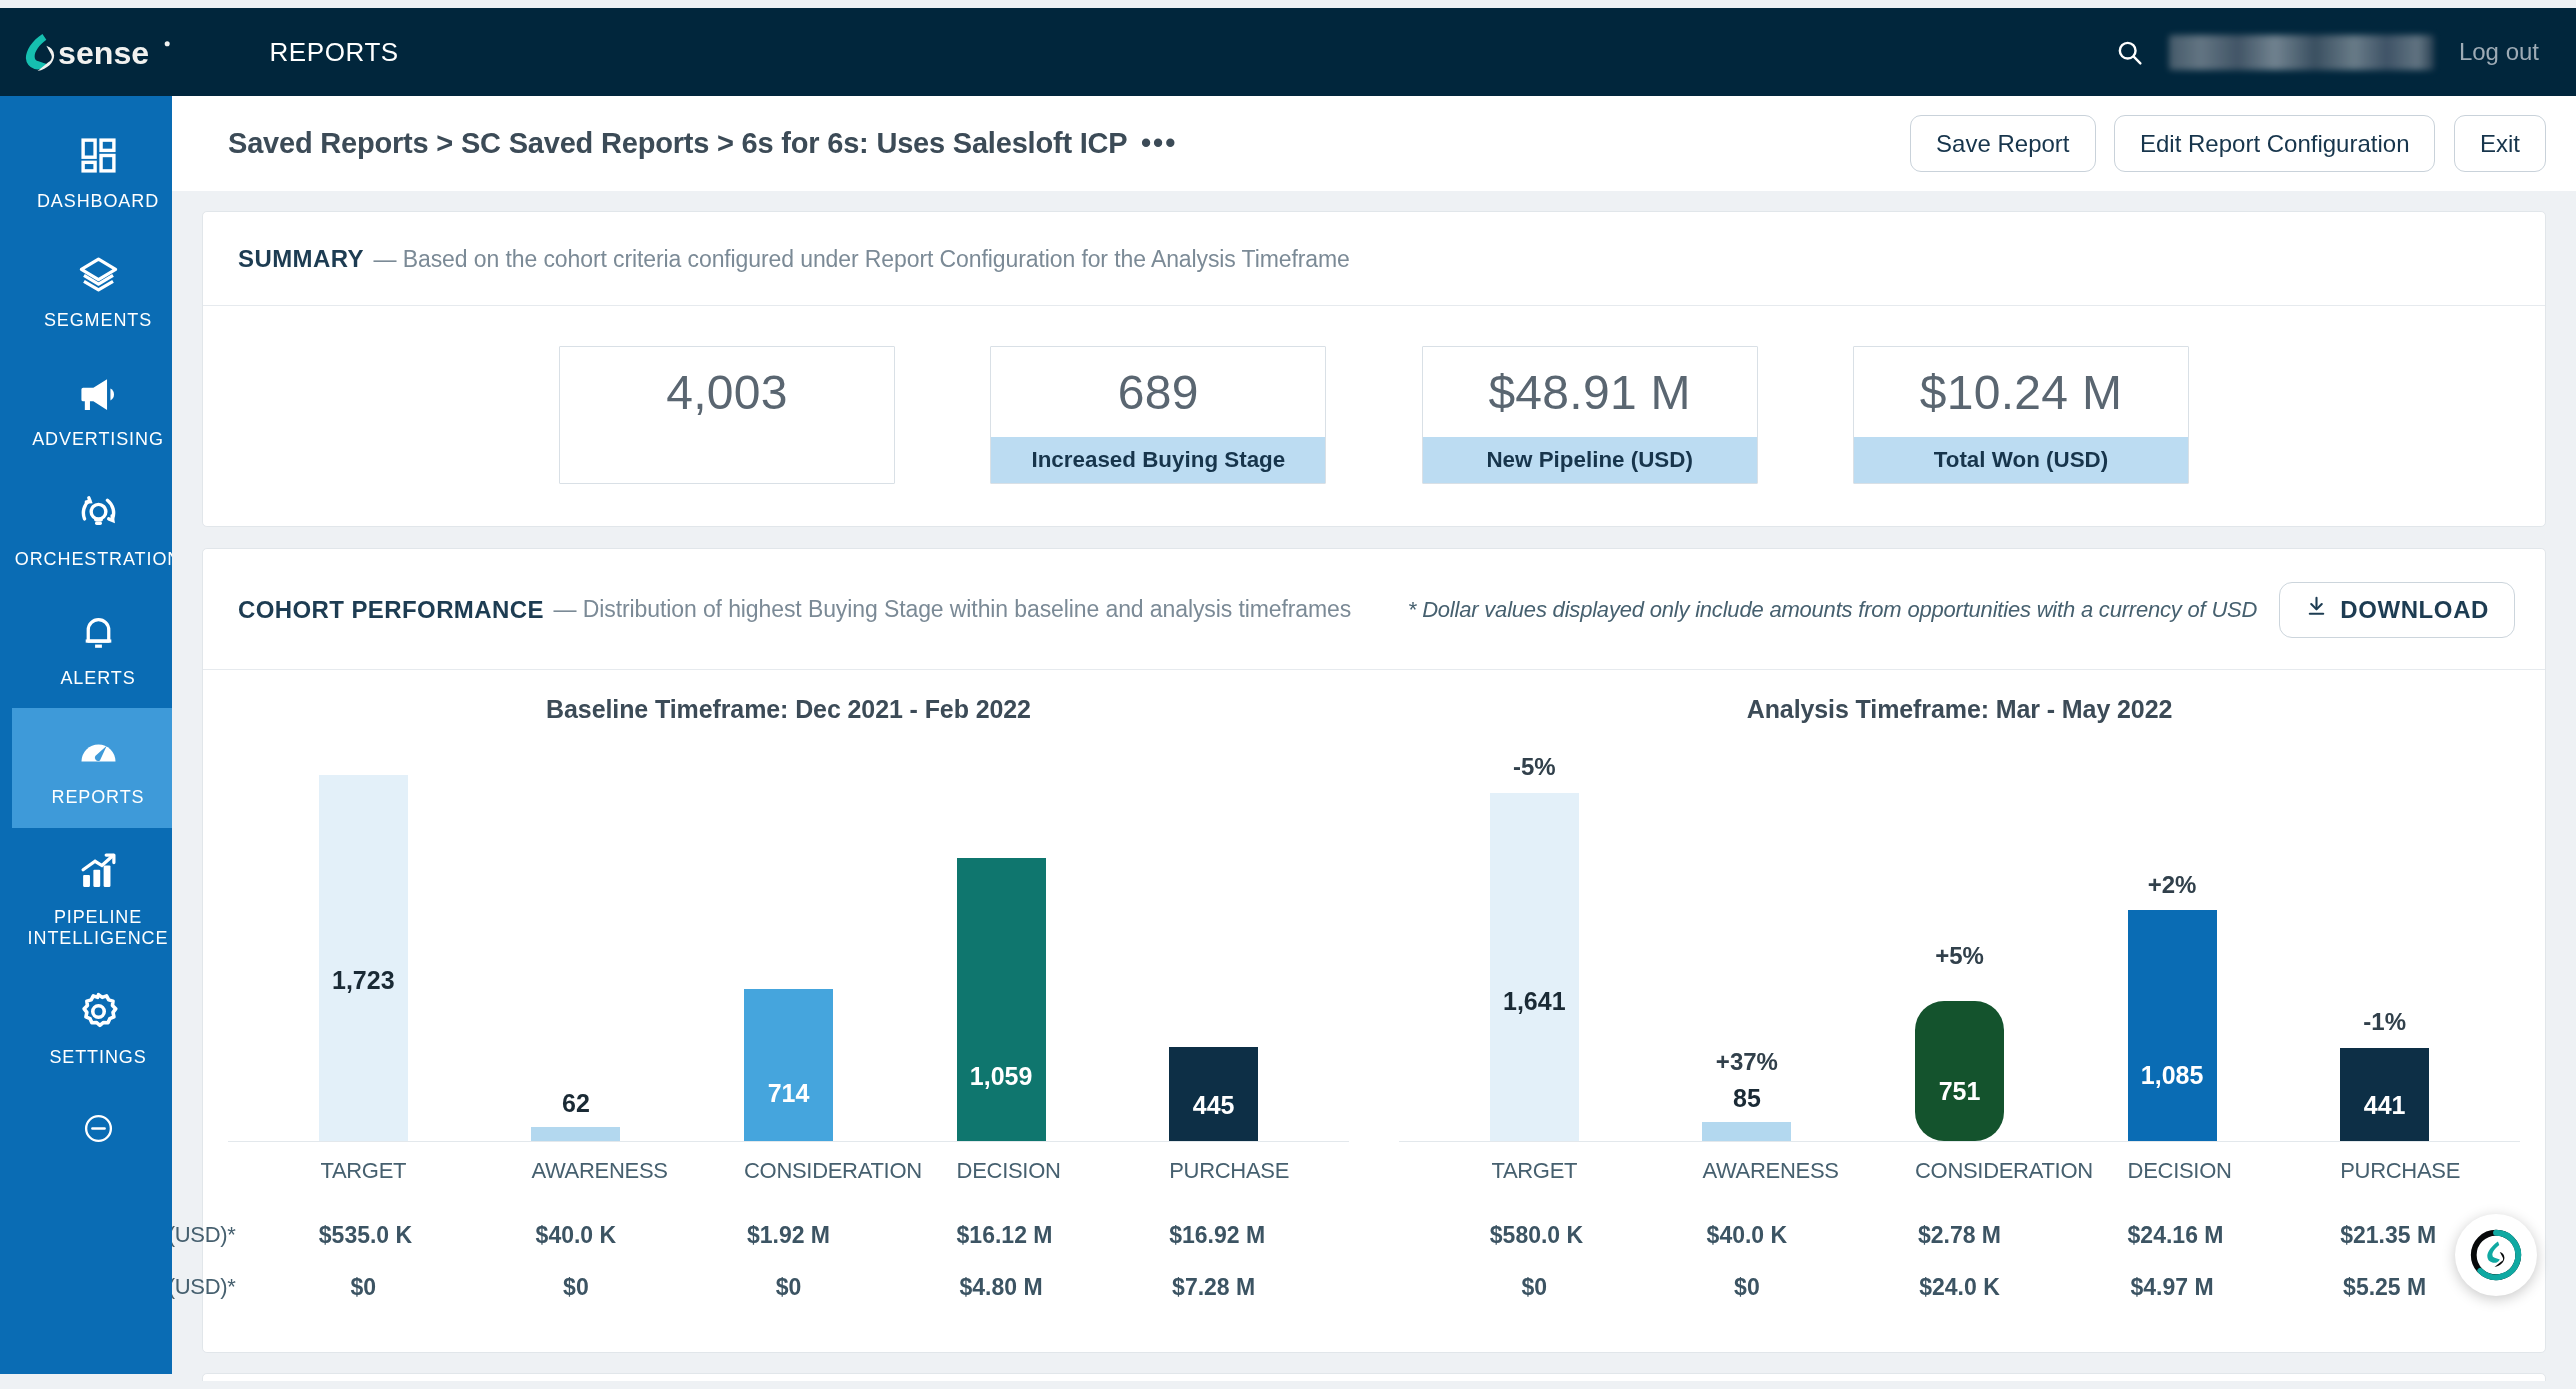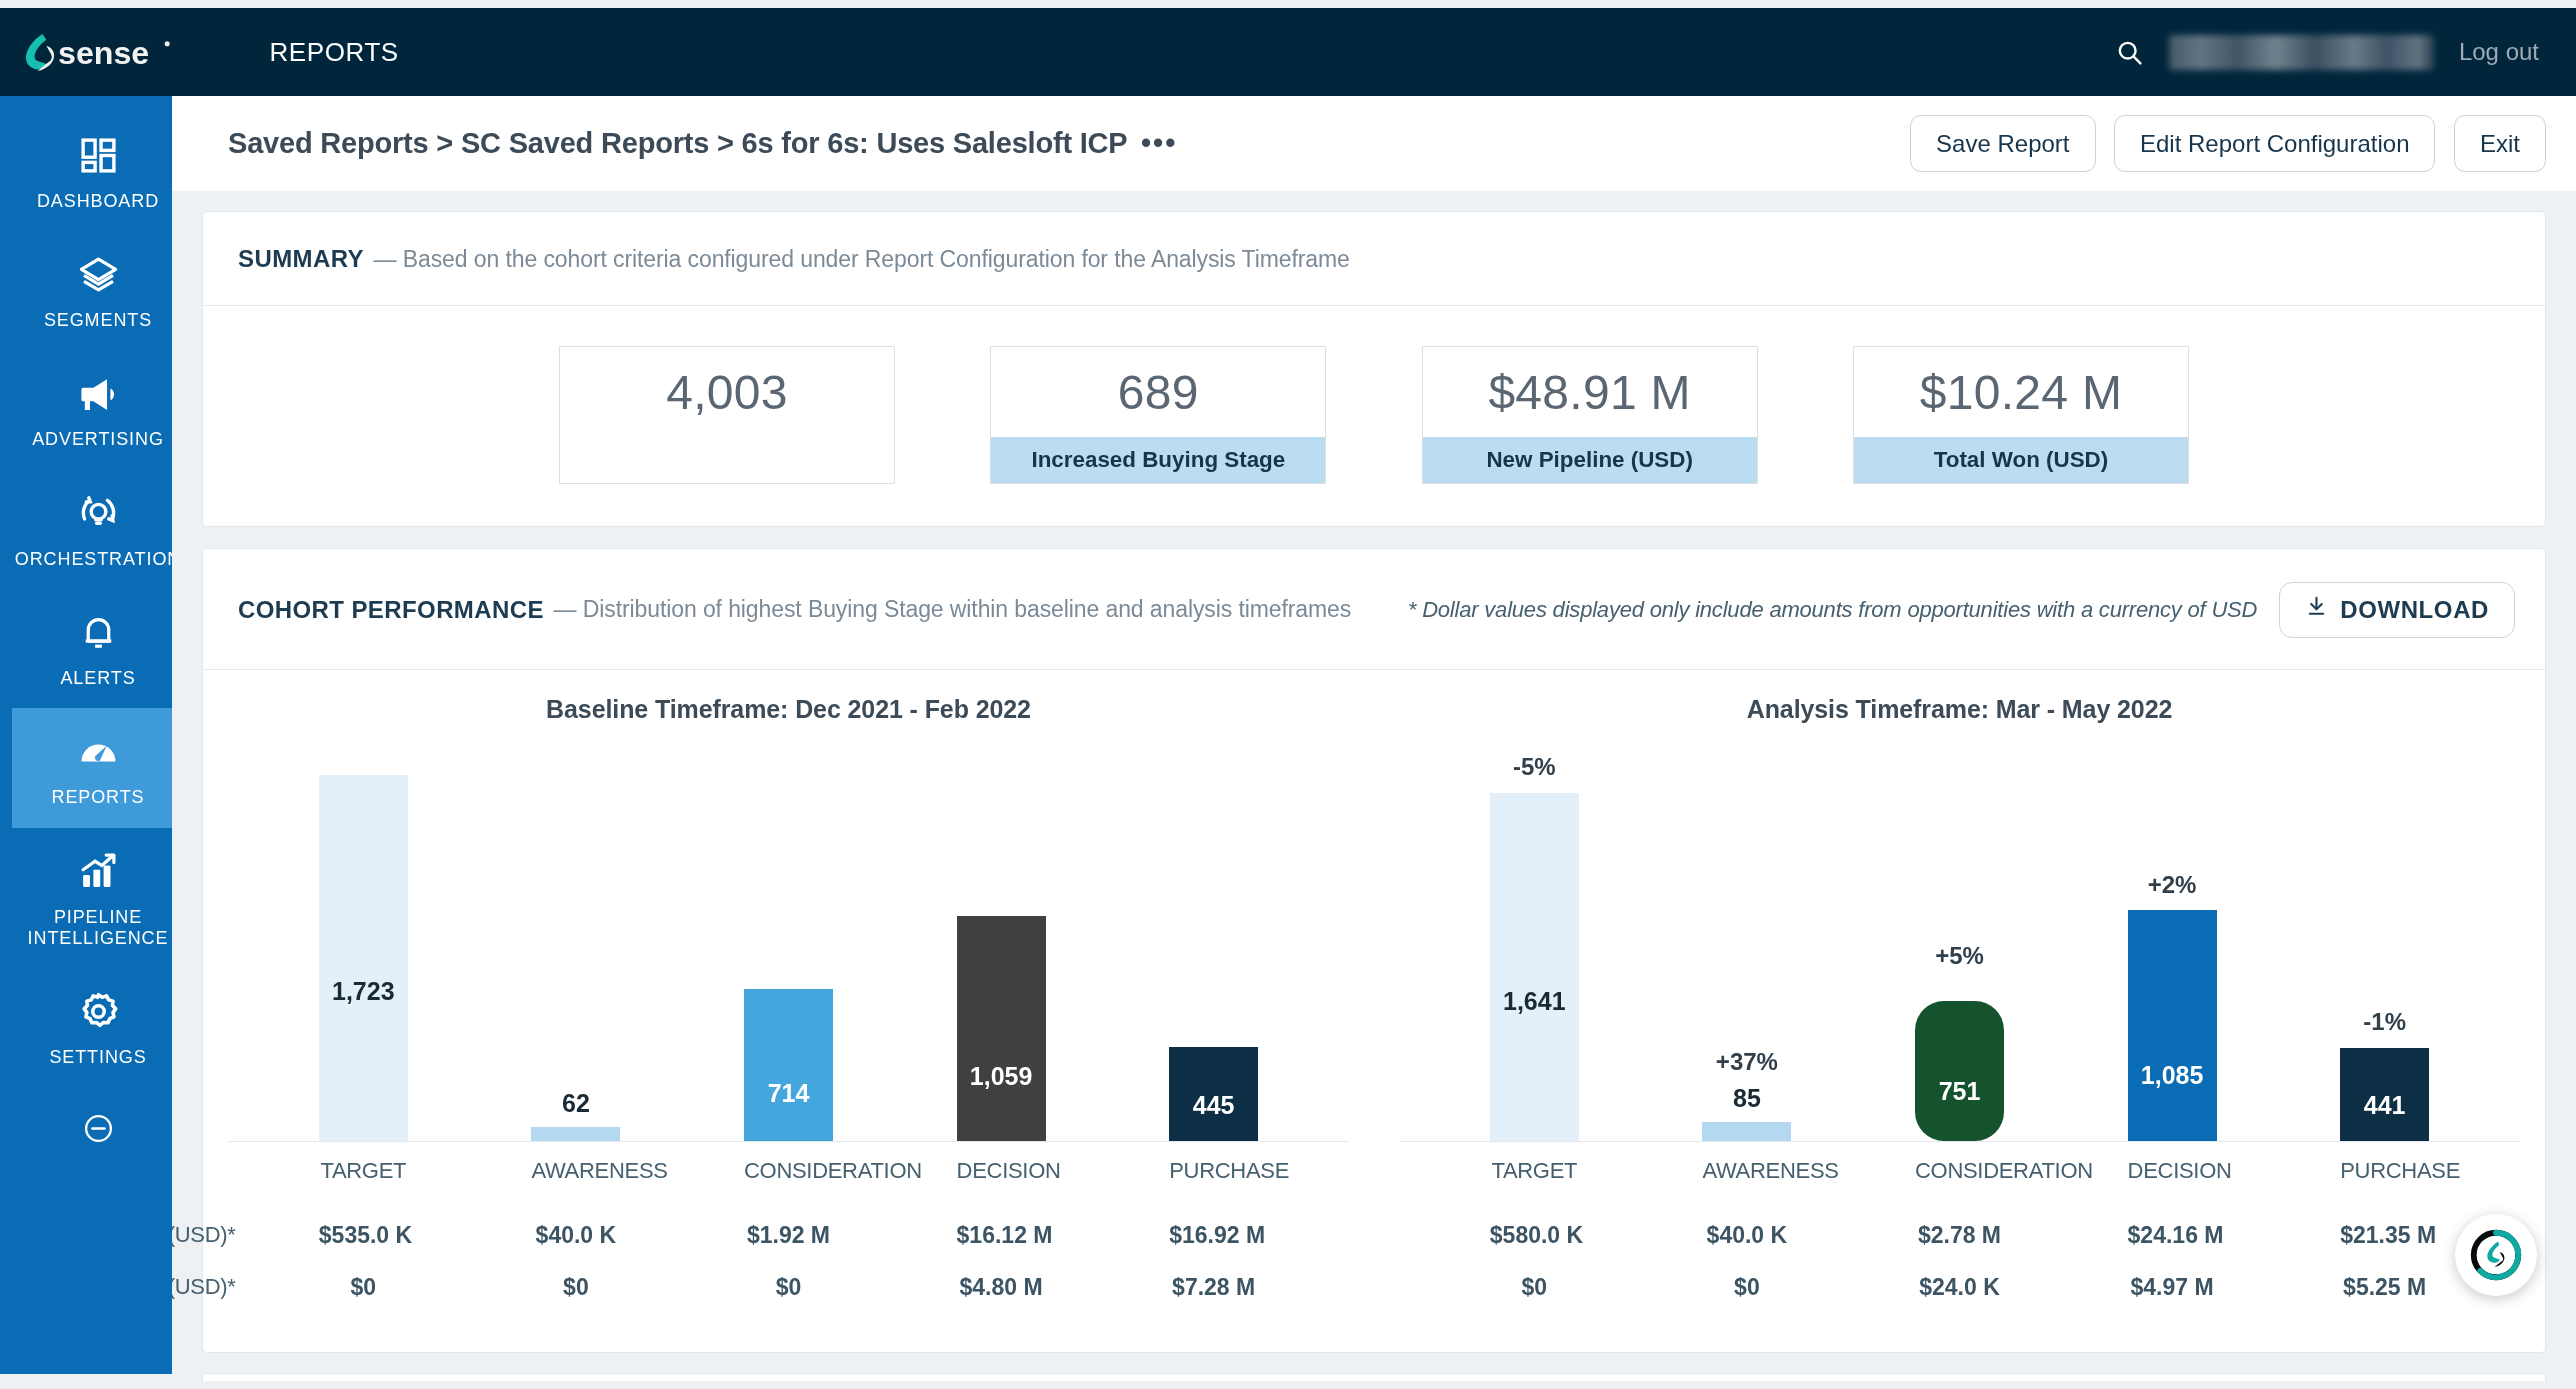--- a/index.html
+++ b/index.html
@@ -382,35 +382,35 @@
       </div>
       <div id="cohort-divider" style="height:1px;background:#e6eaee;margin-top:31px;"></div>
 
       <div id="charts-row">
 
         <div class="chart-col">
           <div class="chart-title">Baseline Timeframe: Dec 2021 - Feb 2022</div>
           <div class="plot">
               <div class="bar-slot">
                 <div class="bar" style="height: 366px; background: rgb(227, 240, 249);">
-                  <div class="bar-val" style="color: rgb(26, 42, 53); bottom: 135px;">1,723</div>
+                  <div class="bar-val" style="color: rgb(26, 42, 53); bottom: 146px;">1,723</div>
                 </div>
               </div>
               <div class="bar-slot">
                 <div class="bar" style="height: 13.6px; background: rgb(179, 216, 239);">
                   <div class="bar-val" style="color: rgb(26, 42, 53); bottom: 23px;">62</div>
                 </div>
               </div>
               <div class="bar-slot">
                 <div class="bar" style="height: 152px; background: rgb(69, 165, 221);">
                   <div class="bar-val" style="color: rgb(255, 255, 255); bottom: 33px;">714</div>
                 </div>
               </div>
               <div class="bar-slot">
-                <div class="bar" style="height: 225px; background: #404040;">
+                <div class="bar" style="height: 283px; background: #0f766e;">
                   <div class="bar-val" style="color: rgb(255, 255, 255); bottom: 50px;">1,059</div>
                 </div>
               </div>
               <div class="bar-slot">
                 <div class="bar" style="height: 94px; background: rgb(13, 47, 70);">
                   <div class="bar-val" style="color: rgb(255, 255, 255); bottom: 20.4px;">445</div>
                 </div>
               </div>
             </div>
           <div class="axis-row">

